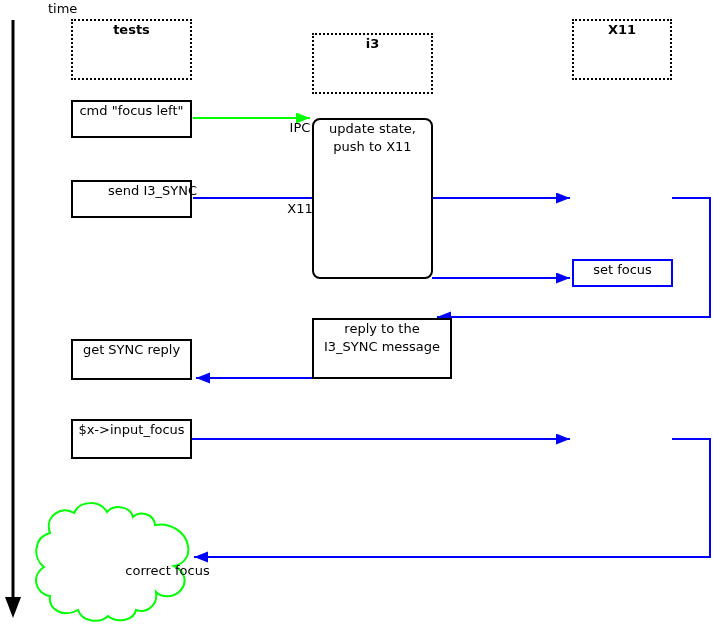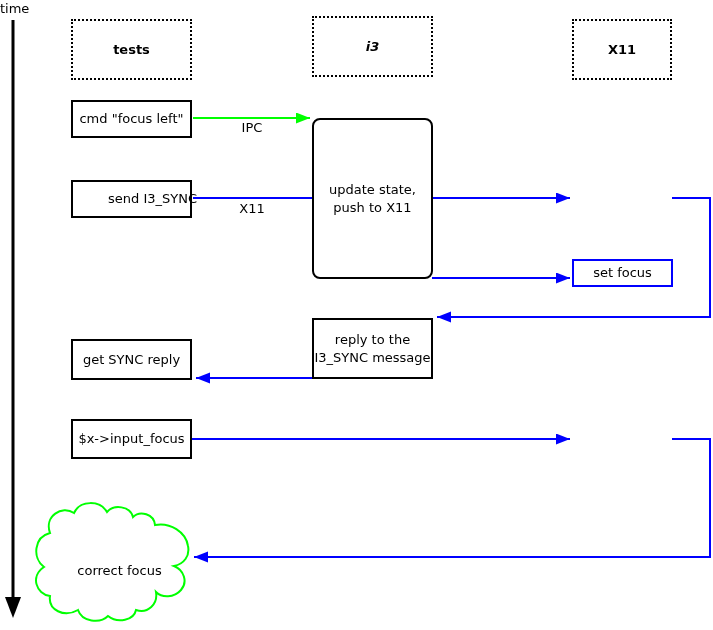--- a/index.html
+++ b/index.html
@@ -15,40 +15,40 @@
   }
   svg.wires{position:absolute;left:0;top:0;}
   .w-green{stroke:var(--color-green);stroke-width:2;fill:none;}
   .w-blue{stroke:var(--color-blue);stroke-width:2;fill:none;}
   .w-black{stroke:var(--color-black);stroke-width:3;fill:none;}
   .cloud{stroke:var(--color-green);stroke-width:2;fill:#ffffff;}
 
   .box{
     position:absolute;box-sizing:border-box;background:#ffffff;
     border:2px solid var(--color-black);
-    display:flex;align-items:center;justify-content:center;
+    display:flex;justify-content:center;
     font-size:13px;line-height:1.35;text-align:center;
   }
   .box .lbl{white-space:pre;}
   .box--header{border-style:dotted;font-weight:bold;}
   .box--x11{border-color:var(--color-blue);}
 
-  .txt{position:absolute;font-size:13px;white-space:pre;}
+  .txt{position:absolute;font-size:13px;white-space:pre;padding-left:48px;}
   .txt--center{text-align:center;}
 
   
   .pos-hdr-tests{left:71px;top:19px;width:121px;height:61px;}
-  .pos-hdr-i3{left:312px;top:16px;width:121px;height:61px;font-style:italic;}
+  .pos-hdr-i3{left:312px;top:33px;width:121px;height:61px;}
   .pos-hdr-x11{left:572px;top:19px;width:100px;height:61px;}
   .pos-cmd{left:71px;top:100px;width:121px;height:38px;}
   .pos-send{left:71px;top:180px;width:121px;height:38px;padding-left:42px;}
   .pos-update{left:312px;top:118px;width:121px;height:161px;border-radius:8px;}
   .pos-relay{left:572px;top:179px;width:101px;height:40px;}
   .pos-setfocus{left:572px;top:259px;width:101px;height:28px;}
-  .pos-reply{left:312px;top:318px;width:121px;height:61px;}
+  .pos-reply{left:312px;top:318px;width:140px;height:61px;}
   .pos-getsync{left:71px;top:339px;width:121px;height:41px;}
   .pos-inputfocus{left:71px;top:419px;width:121px;height:40px;}
   .pos-getfocus{left:572px;top:419px;width:101px;height:40px;}
   .pos-time-label{left:0px;top:1px;}
   .pos-ipc-label{left:193px;top:120px;width:118px;}
   .pos-x11-label{left:193px;top:201px;width:118px;}
   .pos-cloud-label{left:49px;top:563px;width:141px;}
 </style>
 </head>
 <body>

